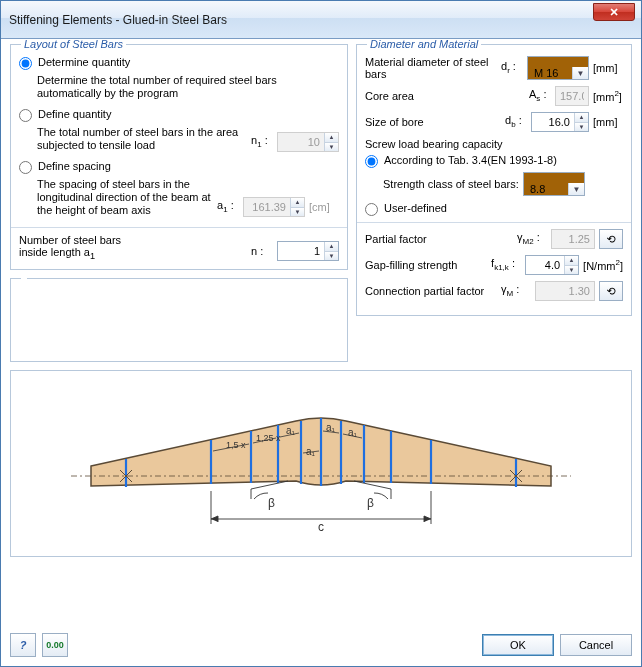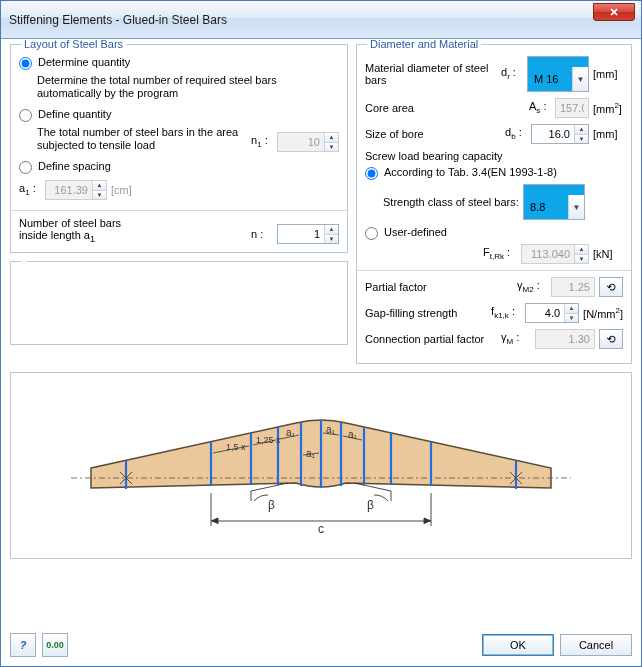--- a/index.html
+++ b/index.html
@@ -48,20 +48,21 @@
     border: 1px solid #b7c8db;
     padding: 6px 8px 8px 8px;
     margin: 0 0 8px 0;
     position: relative;
   }
   fieldset.group > legend {
     color: #2a5ca8;
     font-size: 11px;
     padding: 0 3px;
     margin-left: 2px;
+    font-style: italic;
   }
 
   .radio-row { display: flex; align-items: flex-start; gap: 6px; margin-bottom: 4px; }
   .radio-row input[type=radio] { margin: 1px 0 0 0; }
   .opt-title { font-weight: normal; }
   .opt-desc { color: #000; margin-left: 18px; margin-bottom: 8px; line-height: 13px; }
 
   .inline-input {
     display: flex; align-items: center; gap: 4px;
     margin-top: 2px;
@@ -87,21 +88,21 @@
   .spin-btns { display: flex; flex-direction: column; width: 14px; border-left:1px solid #c7d3e1;}
   .spin-up, .spin-down {
     flex: 1; display:flex; align-items:center; justify-content:center;
     font-size: 6px; color:#445; background:linear-gradient(#fff,#e4ecf5);
     cursor:pointer;
   }
   .spin-down { border-top:1px solid #c7d3e1;}
 
   .combo {
     display:inline-flex; align-items:center;
-    border:1px solid #9aaec4; background:#0ea5e9; height:36px;
+    border:1px solid #9aaec4; background:#a16207; height:24px;
     padding:10px 0 0 6px; min-width: 60px; justify-content:space-between;
   }
   .combo .caret { width:16px; text-align:center; color:#445; font-size:8px; border-left:1px solid #c7d3e1; height:100%; display:flex; align-items:center; justify-content:center; background:linear-gradient(#fff,#e4ecf5);}
 
   .row { display:flex; align-items:center; margin-bottom:6px; gap:4px; }
   .row .label { flex:1; }
 
   .icon-btn {
     width: 24px; height: 20px;
     border: 1px solid #9aaec4; background: linear-gradient(#fff,#e4ecf5);
@@ -180,20 +181,21 @@
                 </span>
             </span>
           </div>
         </div>
 
         <div class="radio-row" style="margin-top:4px;">
           <input type="radio" name="layoutopt" style="">
           <span class="opt-title">Define spacing</span>
         </div>
         <div style="display:flex; align-items:flex-end;">
+          <div class="opt-desc" style="flex:1; margin-bottom:4px;">The spacing of steel bars in the longitudinal direction of the beam at the height of beam axis</div>
           <div class="inline-input" style="margin-bottom:4px;">
             <span class="sym">a<sub>1</sub> :</span>
             <span class="spinner disabled">
               <input disabled="" value="161.39" style="">
               <span class="spin-btns">
                   <span class="spin-up">▲</span>
                   <span class="spin-down">▼</span>
                 </span>
             </span>
             <span class="unit disabled">[cm]</span>
@@ -273,32 +275,20 @@
             <span>8.8</span>
             <span class="caret">▼</span>
           </span>
           <span style="width:34px;"></span>
         </div>
 
         <div class="radio-row">
           <input type="radio" name="capopt" style="">
           <span>User-defined</span>
         </div>
-        <div class="row">
-          <div class="label"></div>
-          <span class="sym" style="min-width:34px;">F<sub>t,Rk</sub> :</span>
-          <span class="spinner disabled">
-            <input disabled="" style="width: 52px;" value="113.040">
-            <span class="spin-btns">
-                <span class="spin-up">▲</span>
-                <span class="spin-down">▼</span>
-              </span>
-          </span>
-          <span class="unit">[kN]</span>
-        </div>
 
         <div class="hsep"></div>
 
         <div class="row">
           <div class="label">Partial factor</div>
           <span class="sym" style="min-width:30px;">γ<sub>M2</sub> :</span>
           <span class="spinner disabled">
             <input disabled="" style="width: 42px;" value="1.25">
           </span>
           <span class="icon-btn">

